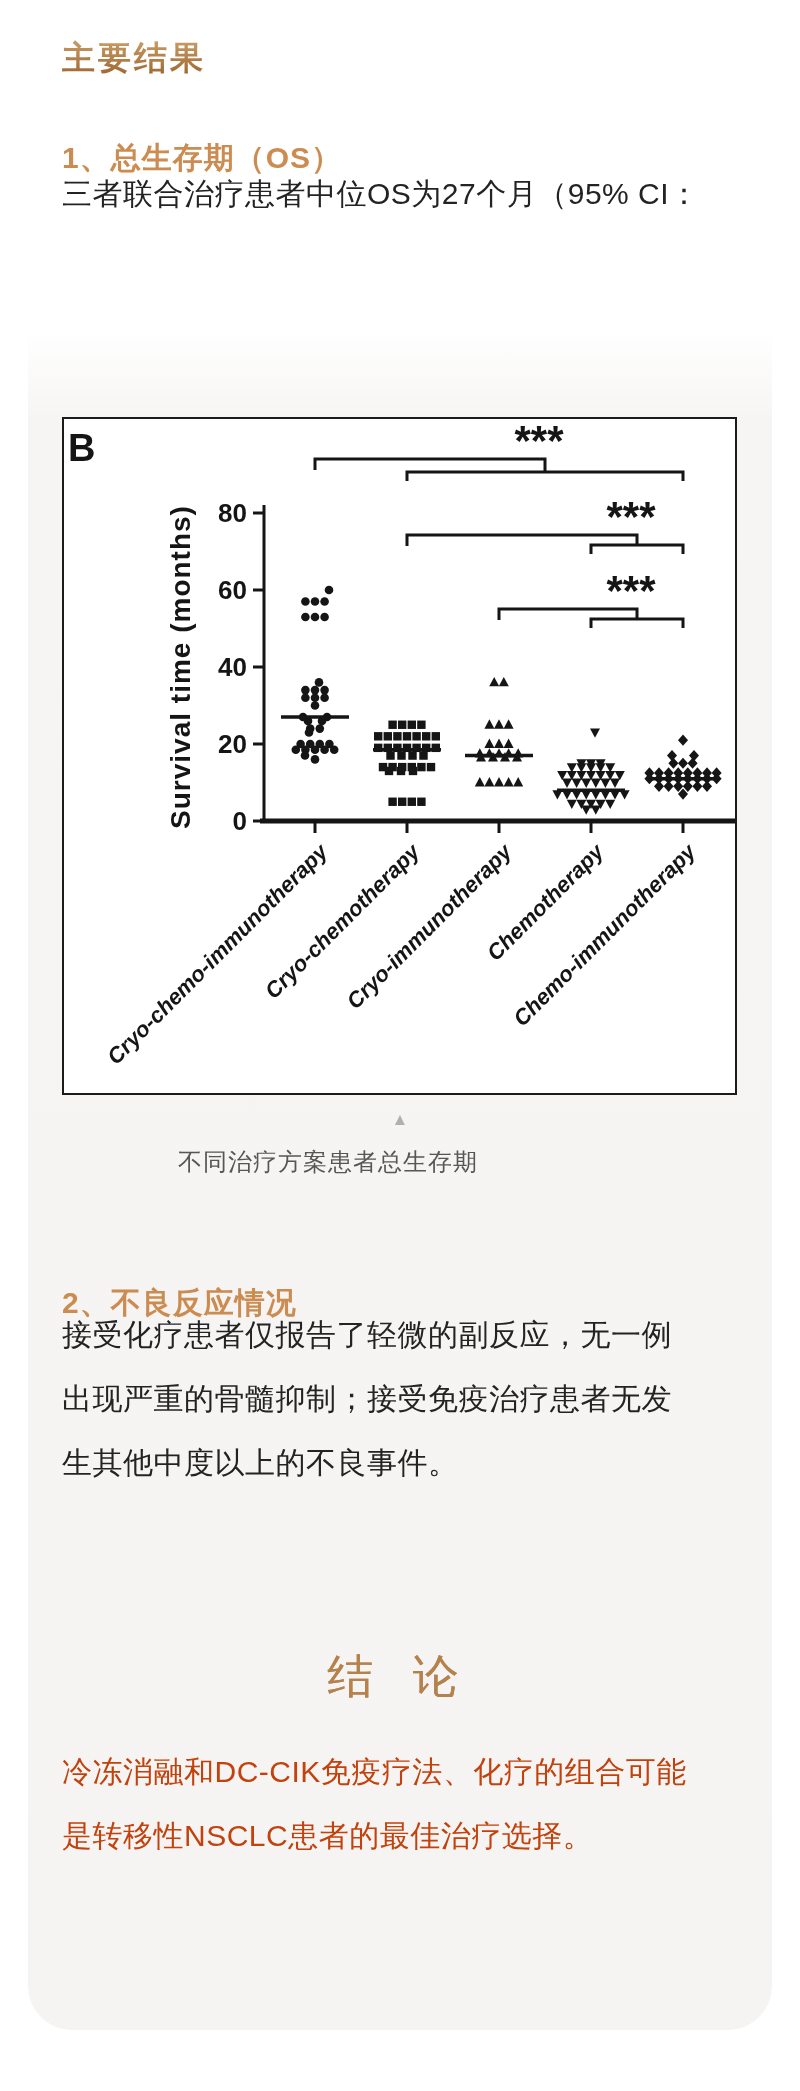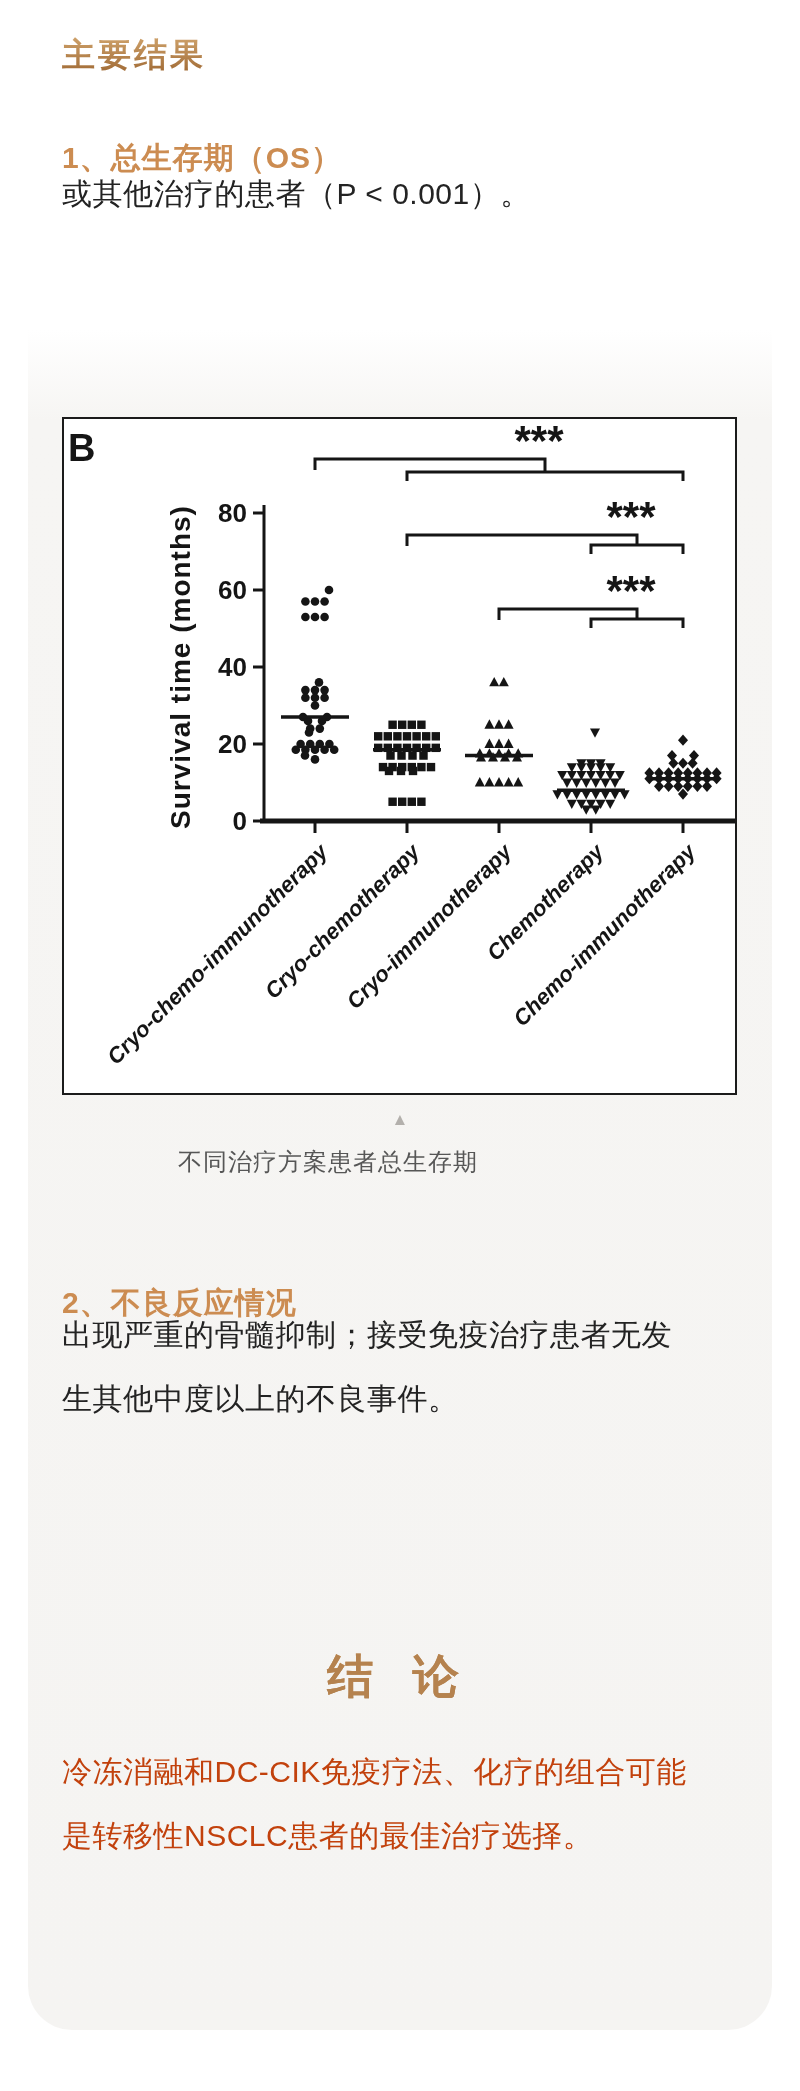--- a/index.html
+++ b/index.html
@@ -7,21 +7,21 @@
     width:800px;height:2091px;position:relative;background:#ffffff;
     font-family:"Liberation Sans","DejaVu Sans",sans-serif;overflow:hidden;
   }
   .card{
     position:absolute;left:28px;top:330px;width:744px;height:1700px;
     background:linear-gradient(180deg,#ffffff 0px,#f6f5f3 90px,#f5f4f2 100%);
     border-radius:0 0 44px 44px;
   }
   .page-title{
     position:absolute;left:62px;top:36px;line-height:44px;
-    font-family:Liberation Mono, monospace;
+    font-family:Liberation Serif, serif;
     font-size:33px;font-weight:bold;letter-spacing:3px;color:#b5824e;
   }
   .gold-grad{
     background:linear-gradient(180deg,#cfa26b 0%,#a06a35 85%);
     -webkit-background-clip:text;background-clip:text;
   }
   @supports (-webkit-background-clip: text){ .gold-grad{color:transparent;} }
   .sec-heading{
     position:absolute;left:62px;line-height:44px;
     font-size:30px;font-weight:bold;color:#cc8c51;letter-spacing:1px;margin-top:28px;
@@ -43,38 +43,38 @@
     position:absolute;left:0;top:1108px;width:800px;text-align:center;
     font-size:17px;line-height:24px;color:#b3b0ac;
   }
   .fig-caption{
     position:absolute;left:0;top:1148px;width:656px;text-align:center;
     font-size:24px;line-height:28px;color:#565656;letter-spacing:1px;
   }
   .conclusion-title{
     position:absolute;left:0;top:1650px;width:800px;text-align:center;
     font-family:"Liberation Serif","DejaVu Serif",serif;
-    font-size:46px;font-weight:bold;line-height:54px;letter-spacing:14px;color:#b5824e;
+    font-size:46px;font-weight:normal;line-height:54px;letter-spacing:14px;color:#b5824e;
   }
   .conclusion-para{
     position:absolute;left:62px;top:1740px;width:700px;line-height:64px;
     font-size:30px;color:#c2410c;letter-spacing:0.5px;
   }
 </style>
 </head>
 <body>
 
 <div class="card"></div>
 
 <div class="page-title gold-grad">主要结果</div>
 
 <div class="sec-heading h-os">1、总生存期（OS）</div>
 
 <div class="para p1">
-  <div>或其他治疗的患者（P &lt; 0.001）。</div>
+  <div>三者联合治疗患者中位OS为27个月（95% CI：</div>
 </div>
 
 <div class="figure-box">
   <svg id="chart-svg" viewBox="0 0 671 674" xmlns="http://www.w3.org/2000/svg">
       <text x="4" y="42" font-size="38" font-weight="bold" fill="#151515">B</text>
       <line x1="200" y1="86" x2="200" y2="404" stroke="#151515" stroke-width="3"></line>
       <line x1="196" y1="402" x2="676" y2="402" stroke="#151515" stroke-width="5"></line>
       <line x1="189" y1="402" x2="200" y2="402" stroke="#151515" stroke-width="3"></line>
       <text x="183" y="411" text-anchor="end" font-size="26" font-weight="bold" fill="#151515">0</text>
       <line x1="189" y1="325" x2="200" y2="325" stroke="#151515" stroke-width="3"></line>
@@ -268,20 +268,21 @@
       <text x="567" y="186" text-anchor="middle" font-size="42" font-weight="bold" fill="#151515">***</text>
     </svg>
 </div>
 
 <div class="caption-tri">▲</div>
 <div class="fig-caption">不同治疗方案患者总生存期</div>
 
 <div class="sec-heading h-ae">2、不良反应情况</div>
 
 <div class="para p2">
+  <div>接受化疗患者仅报告了轻微的副反应，无一例</div>
   <div>出现严重的骨髓抑制；接受免疫治疗患者无发</div>
   <div>生其他中度以上的不良事件。</div>
 </div>
 
 <div class="conclusion-title gold-grad">结 论</div>
 
 <div class="conclusion-para">
   <div>冷冻消融和DC-CIK免疫疗法、化疗的组合可能</div>
   <div>是转移性NSCLC患者的最佳治疗选择。</div>
 </div>

